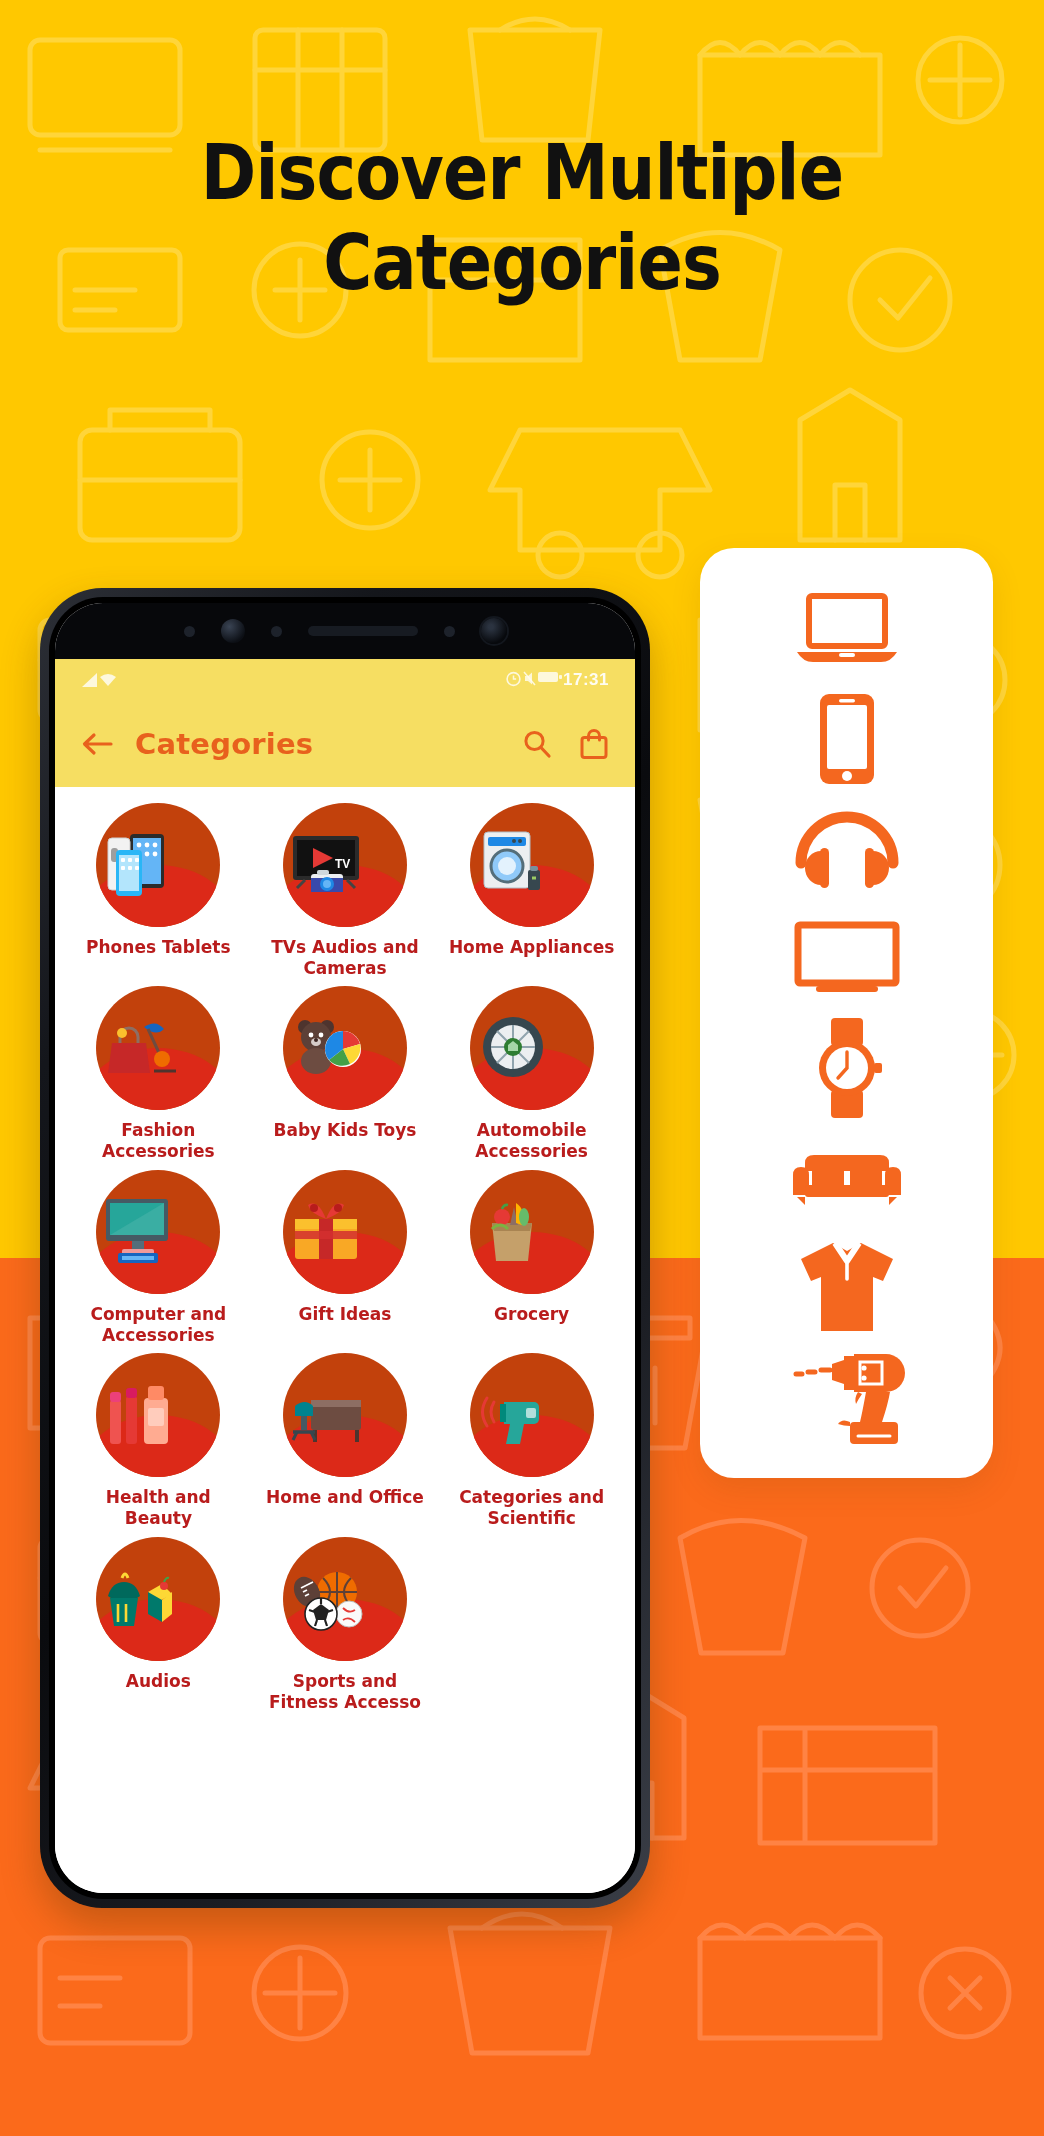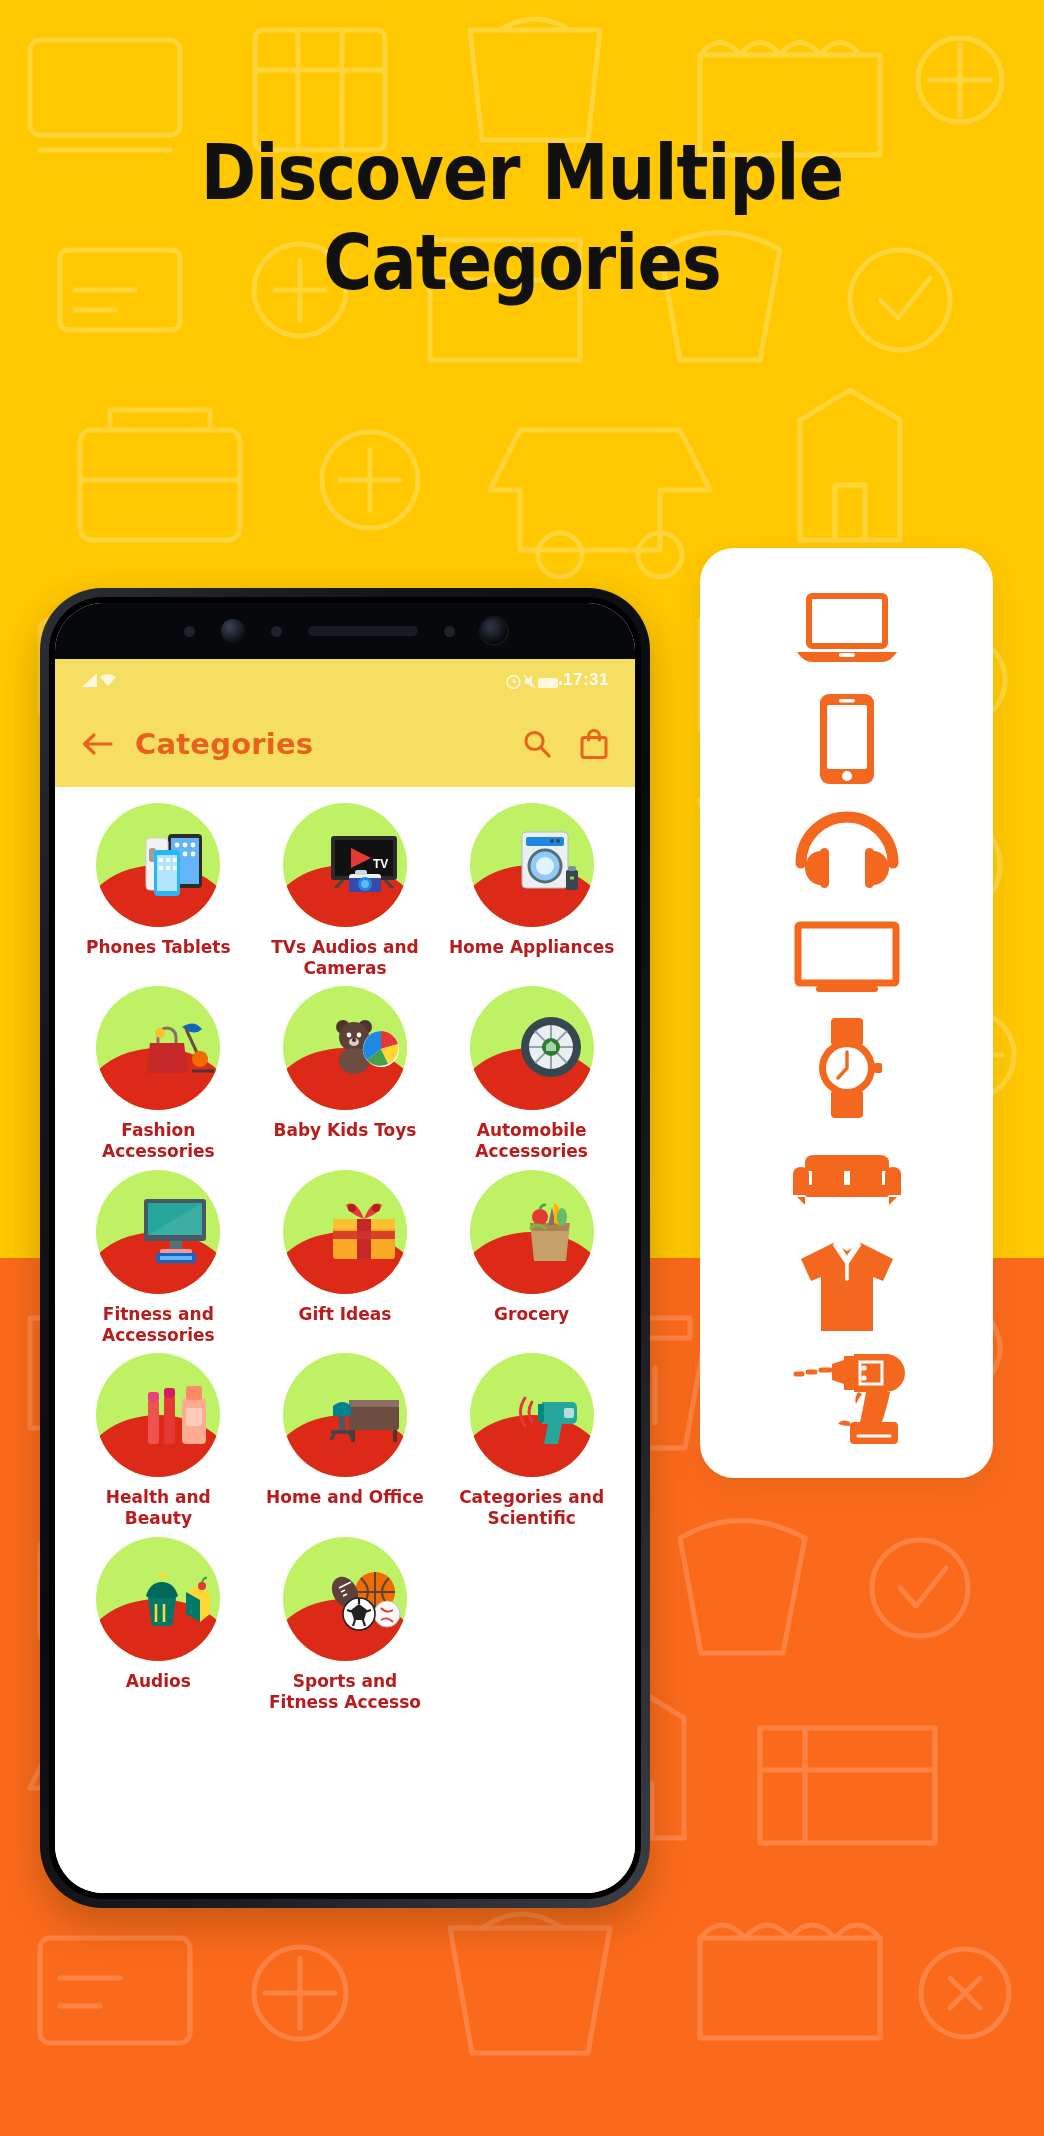--- a/index.html
+++ b/index.html
@@ -81,21 +81,21 @@
   
   .statusbar {
     position: absolute; left: 0; top: 56px; width: 100%; height: 42px;
     background: #F6DE62;
     display: flex; align-items: center; justify-content: space-between;
     padding: 0 26px;
     font-size: 17px; color: #ffffff;
     z-index: 8;
     font-family: "Liberation Sans", sans-serif;
   }
-  .sb-left, .sb-right { display: flex; align-items: flex-end; opacity: .92; }
+  .sb-left, .sb-right { display: flex; align-items: flex-start; opacity: .92; }
   .sb-right .clock { font-weight: bold; letter-spacing: .5px; }
 
   
   .appbar {
     position: absolute; left: 0; top: 98px; width: 100%; height: 86px;
     background: #F6DE62;
     display: flex; align-items: center;
     padding: 0 26px;
     z-index: 7;
   }
@@ -116,23 +116,23 @@
   }
   .grid { display: flex; flex-wrap: wrap; }
   .cat {
     width: 33.333%;
     display: flex; flex-direction: column; align-items: center;
     margin-bottom: 8px;
   }
   .circle {
     position: relative;
     width: 124px; height: 124px; border-radius: 50%;
-    background: #bef264;
+    background: #c2410c;
     overflow: hidden;
-    display: flex; align-items: center; justify-content: flex-end;
+    display: flex; align-items: center; justify-content: flex-start;
     margin-bottom: 10px;
   }
   .circle::after {
     content: "";
     position: absolute; left: -12%; bottom: -46%;
     width: 124%; height: 96%;
     border-radius: 50%;
     background: #DC2918;
   }
   .circle .art { position: relative; z-index: 2; width: 86px; height: 86px; }
@@ -450,21 +450,21 @@
                   <span class="art"><svg viewBox="0 0 86 86">
                       <rect x="10" y="10" width="62" height="42" rx="3" fill="#455a64"></rect>
                       <rect x="14" y="14" width="54" height="32" fill="#26a69a"></rect>
                       <path d="M14 46 L68 14 v32 z" fill="#4db6ac" opacity=".5"></path>
                       <rect x="36" y="52" width="12" height="8" fill="#546e7a"></rect>
                       <rect x="26" y="60" width="32" height="6" rx="2" fill="#ef9a9a"></rect>
                       <rect x="22" y="64" width="40" height="10" rx="2" fill="#1565c0"></rect>
                       <rect x="26" y="67" width="32" height="4" fill="#64b5f6"></rect>
                     </svg></span>
                 </div>
-                <div class="cat-label">Fitness and Accessories</div>
+                <div class="cat-label">Computer and Accessories</div>
               </div>
               <div class="cat">
                 <div class="circle">
                   <span class="art"><svg viewBox="0 0 86 86">
                       <rect x="12" y="30" width="62" height="40" rx="3" fill="#f9a825"></rect>
                       <rect x="12" y="30" width="62" height="10" fill="#fbc02d"></rect>
                       <rect x="36" y="30" width="14" height="40" fill="#c62828"></rect>
                       <rect x="12" y="42" width="62" height="8" fill="#d32f2f" opacity=".85"></rect>
                       <path d="M43 30 q-16 -6 -18 -14 q10 -6 18 14 z" fill="#e53935"></path>
                       <path d="M43 30 q16 -6 18 -14 q-10 -6 -18 14 z" fill="#e53935"></path>

